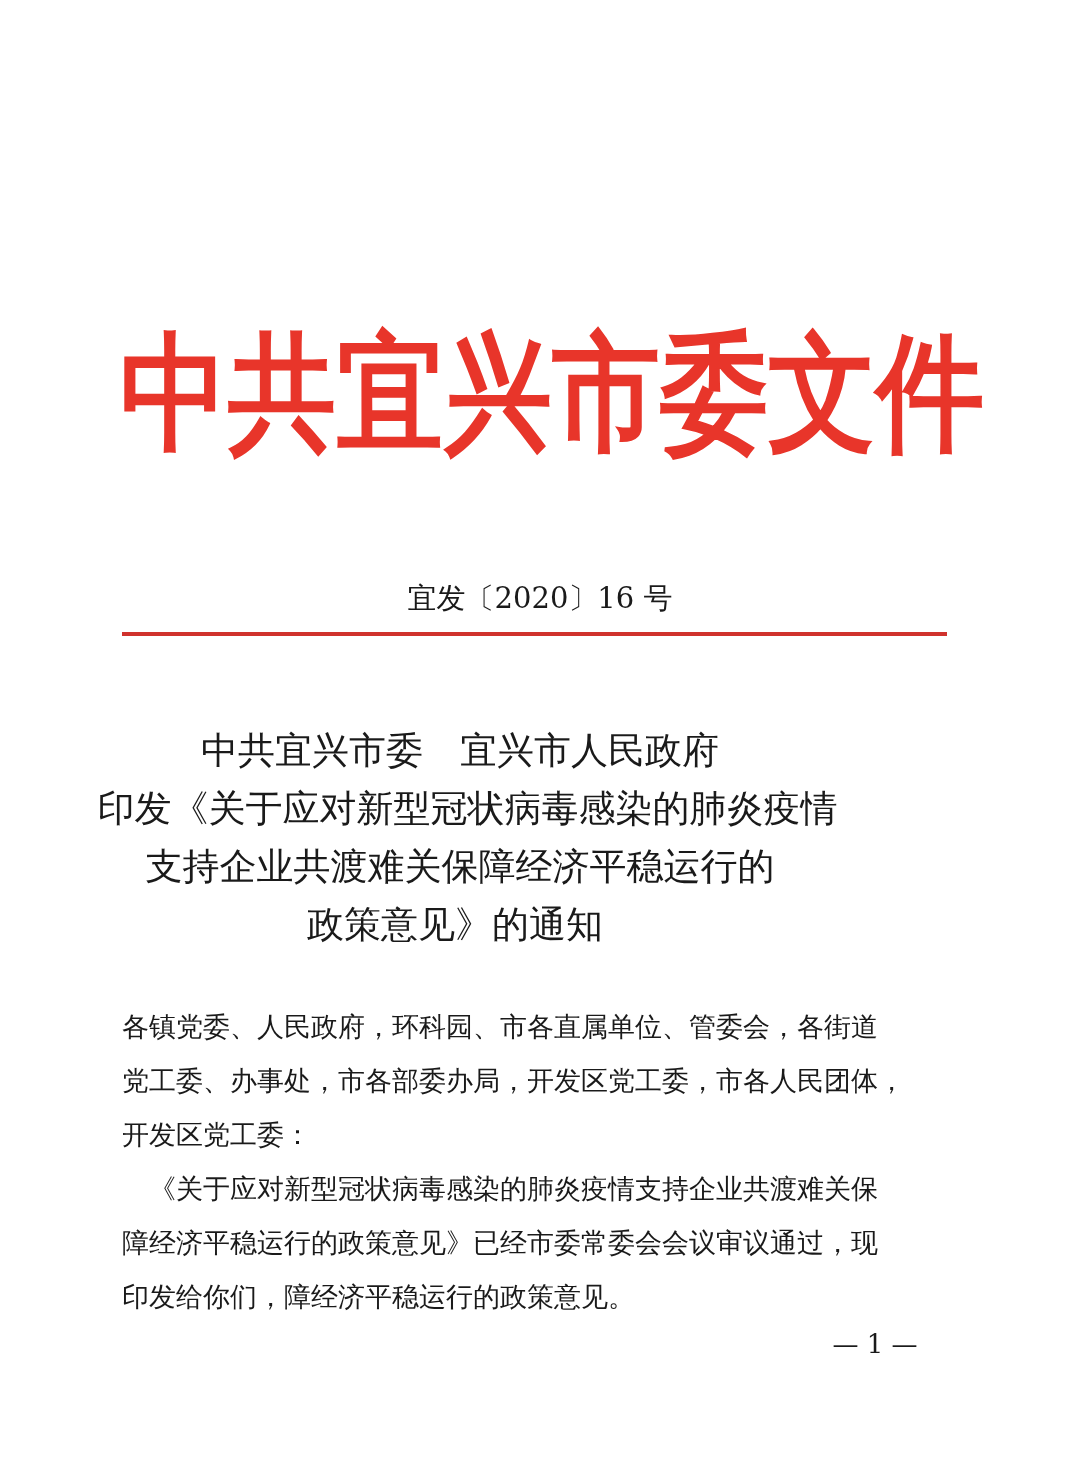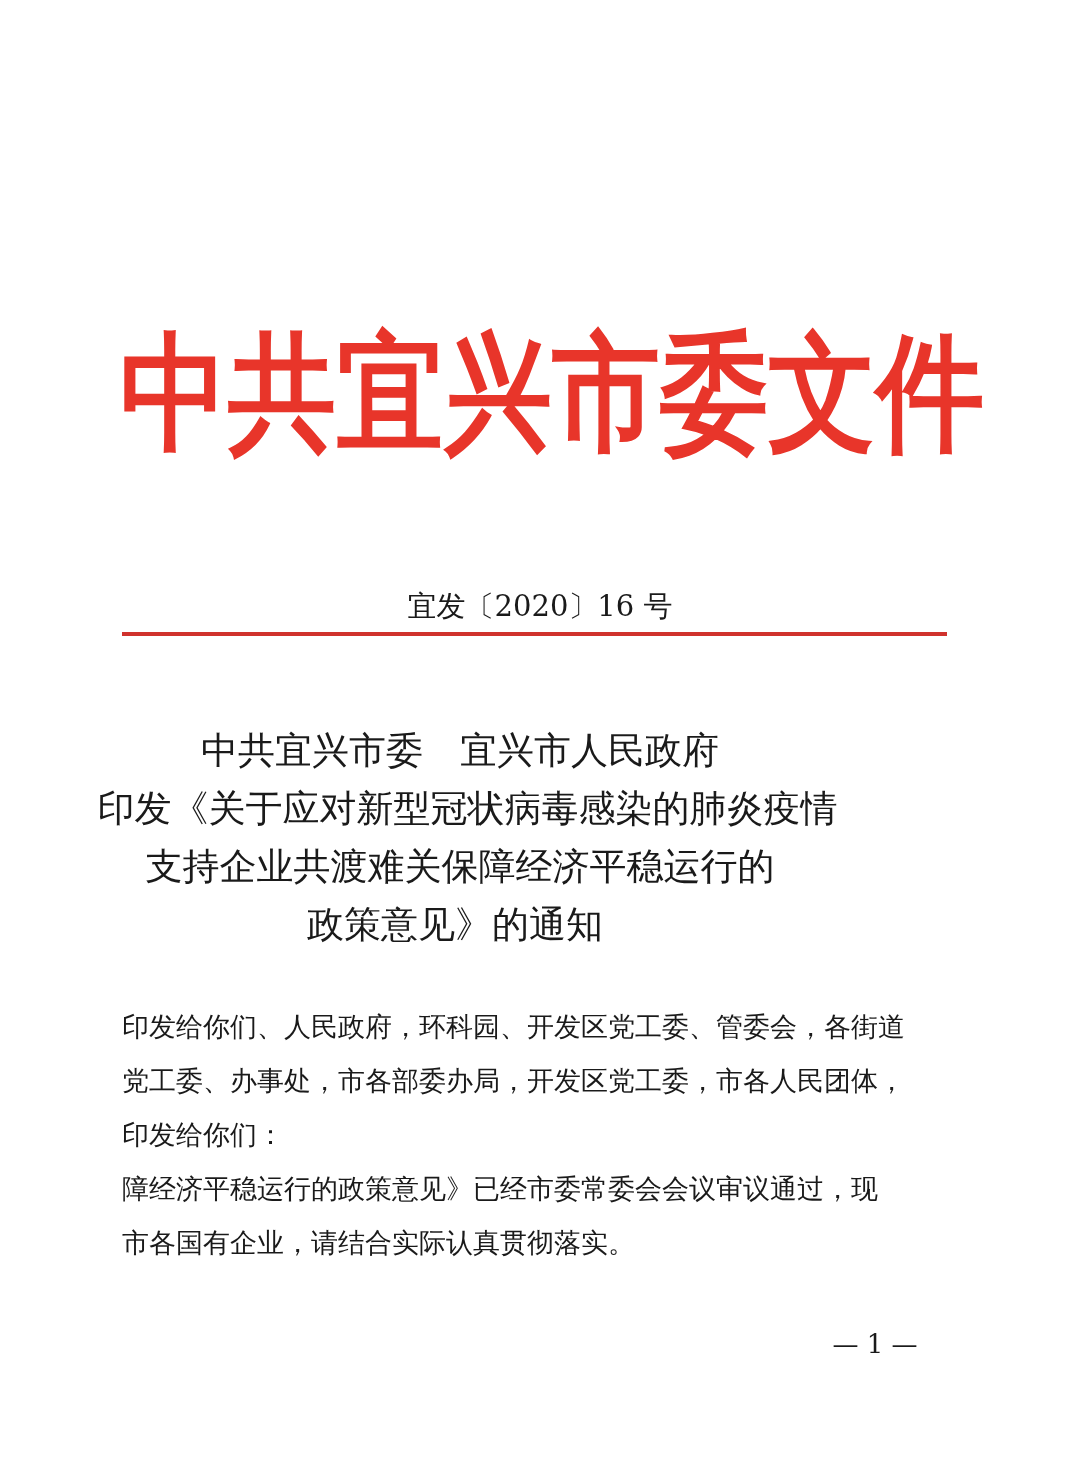--- a/index.html
+++ b/index.html
@@ -42,21 +42,20 @@
   .doc-number {
     position: absolute;
     left: 0;
     width: 1080px;
     top: 576px;
     text-align: center;
     font-family: "DejaVu Serif", serif;
     font-size: 29px;
     line-height: 44px;
     color: #1a1a1a;
-    margin-top: 8px;
   }
   .red-rule {
     position: absolute;
     left: 122px;
     top: 632px;
     width: 825px;
     height: 4px;
     background: #d0322d;
   }
   .title-block {
@@ -125,22 +124,23 @@
   <div class="red-rule"></div>
 
   <div class="title-block">
     <span class="title-line l1">中共宜兴市委　宜兴市人民政府</span>
     <span class="title-line l2">印发《关于应对新型冠状病毒感染的肺炎疫情</span>
     <span class="title-line l3">支持企业共渡难关保障经济平稳运行的</span>
     <span class="title-line l4">政策意见》的通知</span>
   </div>
 
   <div class="body-text">
-    <span class="body-line">印发给你们、人民政府，环科园、开发区党工委、管委会，各街道</span>
+    <span class="body-line">各镇党委、人民政府，环科园、市各直属单位、管委会，各街道</span>
     <span class="body-line">党工委、办事处，市各部委办局，开发区党工委，市各人民团体，</span>
-    <span class="body-line">印发给你们：</span>
+    <span class="body-line">开发区党工委：</span>
+    <span class="body-line">　《关于应对新型冠状病毒感染的肺炎疫情支持企业共渡难关保</span>
     <span class="body-line">障经济平稳运行的政策意见》已经市委常委会会议审议通过，现</span>
-    <span class="body-line">市各国有企业，请结合实际认真贯彻落实。</span>
+    <span class="body-line">印发给你们，障经济平稳运行的政策意见。</span>
   </div>
 
   <div class="page-number">— 1 —</div>
 
 </div>
 
 </body></html>

